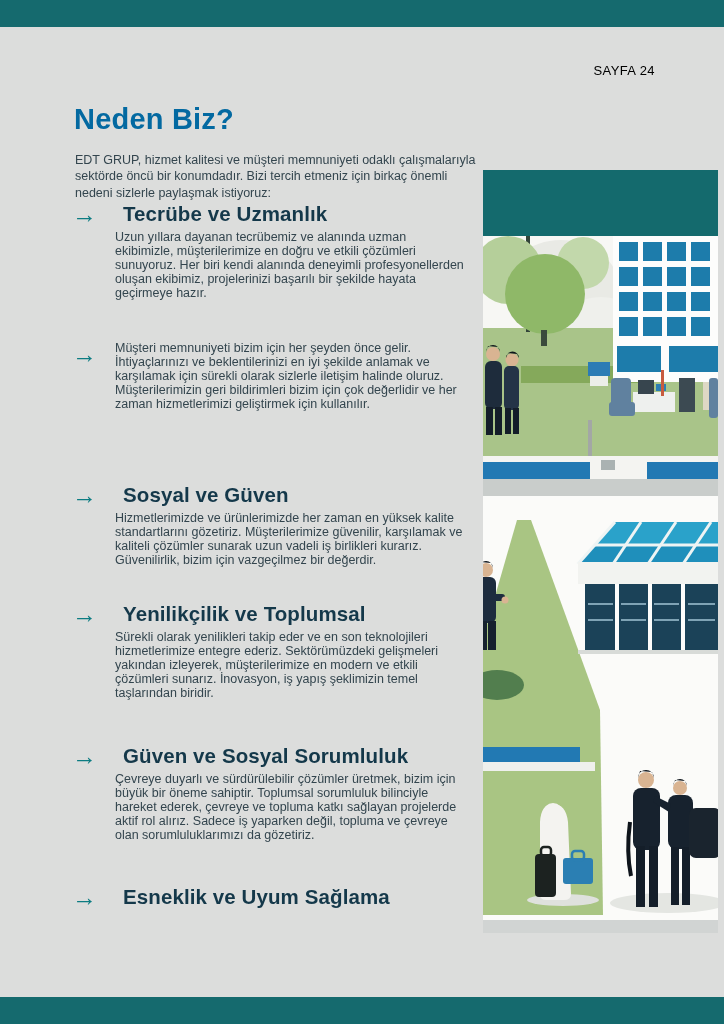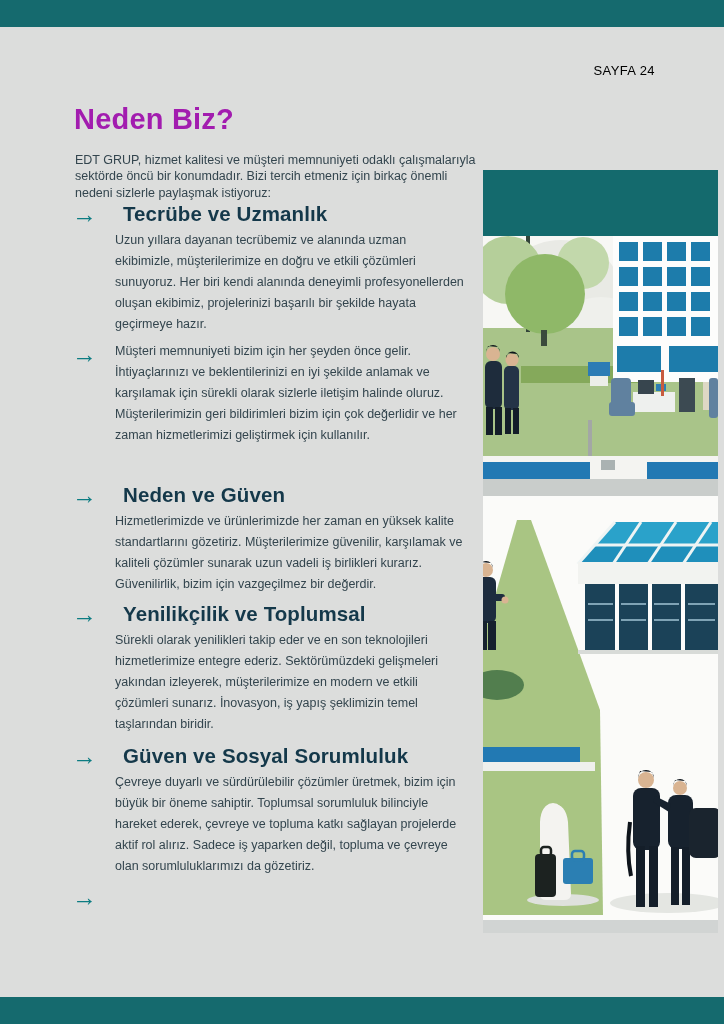--- a/index.html
+++ b/index.html
@@ -11,40 +11,40 @@
   }
   .bar{position:absolute;left:0;width:724px;height:27px;background:#156a6e;}
   .bar.top{top:0;}
   .bar.bottom{top:997px;}
   .page-number{
     position:absolute;top:63px;right:69px;
     font-size:13px;color:#000000;letter-spacing:.4px;
   }
   .page-title{
     position:absolute;left:74px;top:84px;
-    font-size:29px;font-weight:800;color:#a21caf;letter-spacing:.2px;
+    font-size:29px;font-weight:800;color:#0369a1;letter-spacing:.2px;
   }
   .intro{
     position:absolute;left:75px;top:139px;width:412px;
     font-size:12.5px;line-height:16.5px;color:#33454e;
   }
   .section{position:absolute;left:72px;width:404px;display:flex;}
   .s1{top:201px;} .s2{top:341px;} .s3{top:482px;}
   .s4{top:601px;} .s5{top:743px;} .s6{top:884px;}
   .arrow{
     width:43px;flex:0 0 43px;color:#0c7c82;font-size:25px;font-weight:bold;
     line-height:26px;letter-spacing:-1px;
   }
   .sec-body{flex:1;}
   .sec-title{
     font-size:20.5px;font-weight:800;color:#14384a;line-height:26px;
     margin:0 0 3px 8px;letter-spacing:.1px;white-space:nowrap;
   }
   .sec-text{
-    font-size:12.5px;line-height:21px;color:#33454e;width:352px;margin:0;
+    font-size:12.5px;line-height:14px;color:#33454e;width:352px;margin:0;
   }
   .illustration{
     position:absolute;left:483px;top:170px;width:235px;height:763px;
   }
 </style>
 </head>
 <body>
 
 <div class="bar top"></div>
 <div class="bar bottom"></div>
@@ -64,21 +64,21 @@
 <div class="section s2">
   <div class="arrow">→</div>
   <div class="sec-body">
     <p class="sec-text">Müşteri memnuniyeti bizim için her şeyden önce gelir. İhtiyaçlarınızı ve beklentilerinizi en iyi şekilde anlamak ve karşılamak için sürekli olarak sizlerle iletişim halinde oluruz. Müşterilerimizin geri bildirimleri bizim için çok değerlidir ve her zaman hizmetlerimizi geliştirmek için kullanılır.</p>
   </div>
 </div>
 
 <div class="section s3">
   <div class="arrow">→</div>
   <div class="sec-body">
-    <h2 class="sec-title">Neden ve Güven</h2>
+    <h2 class="sec-title">Sosyal ve Güven</h2>
     <p class="sec-text">Hizmetlerimizde ve ürünlerimizde her zaman en yüksek kalite standartlarını gözetiriz. Müşterilerimize güvenilir, karşılamak ve kaliteli çözümler sunarak uzun vadeli iş birlikleri kurarız. Güvenilirlik, bizim için vazgeçilmez bir değerdir.</p>
   </div>
 </div>
 
 <div class="section s4">
   <div class="arrow">→</div>
   <div class="sec-body">
     <h2 class="sec-title">Yenilikçilik ve Toplumsal</h2>
     <p class="sec-text">Sürekli olarak yenilikleri takip eder ve en son teknolojileri hizmetlerimize entegre ederiz. Sektörümüzdeki gelişmeleri yakından izleyerek, müşterilerimize en modern ve etkili çözümleri sunarız. İnovasyon, iş yapış şeklimizin temel taşlarından biridir.</p>
   </div>
@@ -88,20 +88,21 @@
   <div class="arrow">→</div>
   <div class="sec-body">
     <h2 class="sec-title">Güven ve Sosyal Sorumluluk</h2>
     <p class="sec-text">Çevreye duyarlı ve sürdürülebilir çözümler üretmek, bizim için büyük bir öneme sahiptir. Toplumsal sorumluluk bilinciyle hareket ederek, çevreye ve topluma katkı sağlayan projelerde aktif rol alırız. Sadece iş yaparken değil, topluma ve çevreye olan sorumluluklarımızı da gözetiriz.</p>
   </div>
 </div>
 
 <div class="section s6">
   <div class="arrow">→</div>
   <div class="sec-body">
+    <h2 class="sec-title">Esneklik ve Uyum Sağlama</h2>
   </div>
 </div>
 
 <svg class="illustration" viewBox="0 0 235 763" xmlns="http://www.w3.org/2000/svg" shape-rendering="crisp-edges">
 
   <rect x="0" y="0" width="235" height="66" fill="#146a6d"></rect>
 
   <rect x="0" y="66" width="235" height="226" fill="#f7f7f4"></rect>
   <ellipse cx="78" cy="118" rx="58" ry="48" fill="#e9eae5"></ellipse>
   <ellipse cx="118" cy="165" rx="48" ry="38" fill="#eff0ec"></ellipse>

